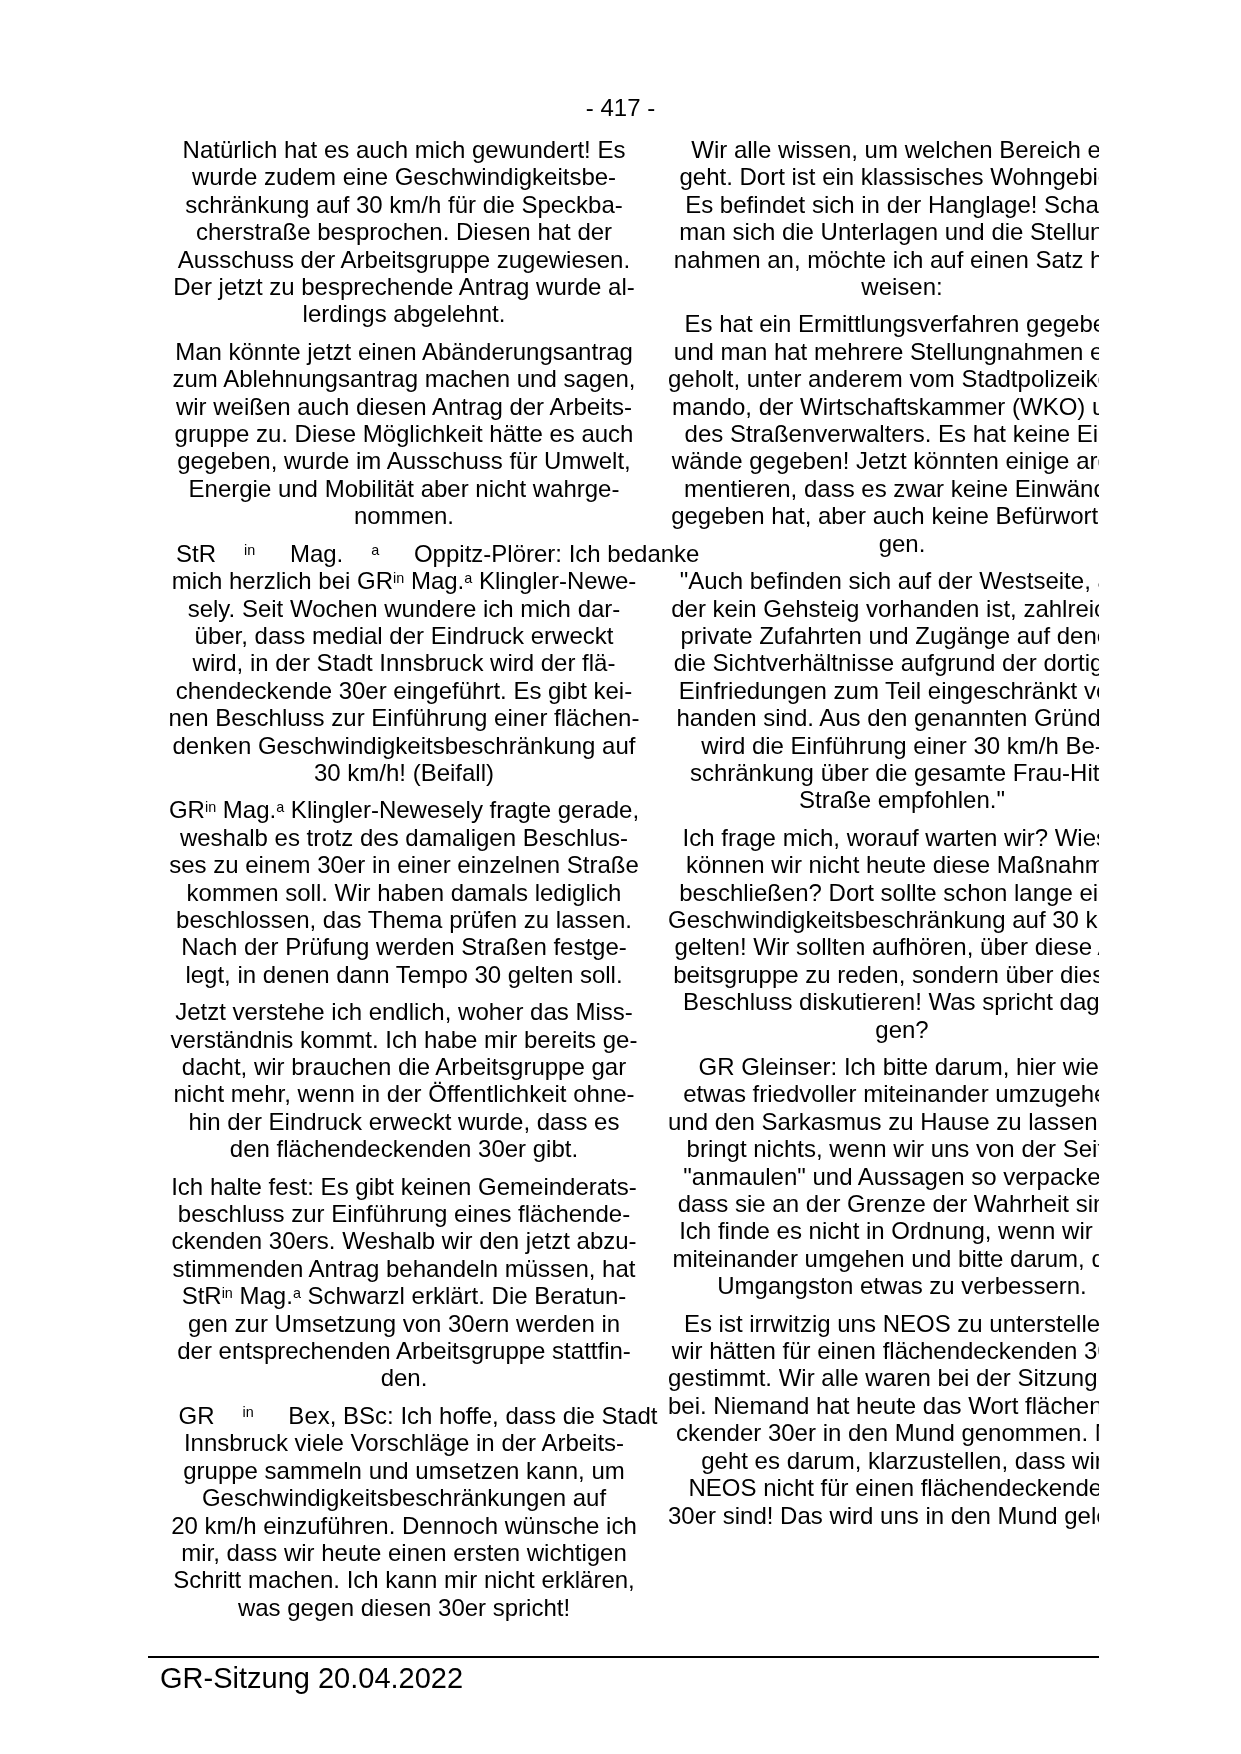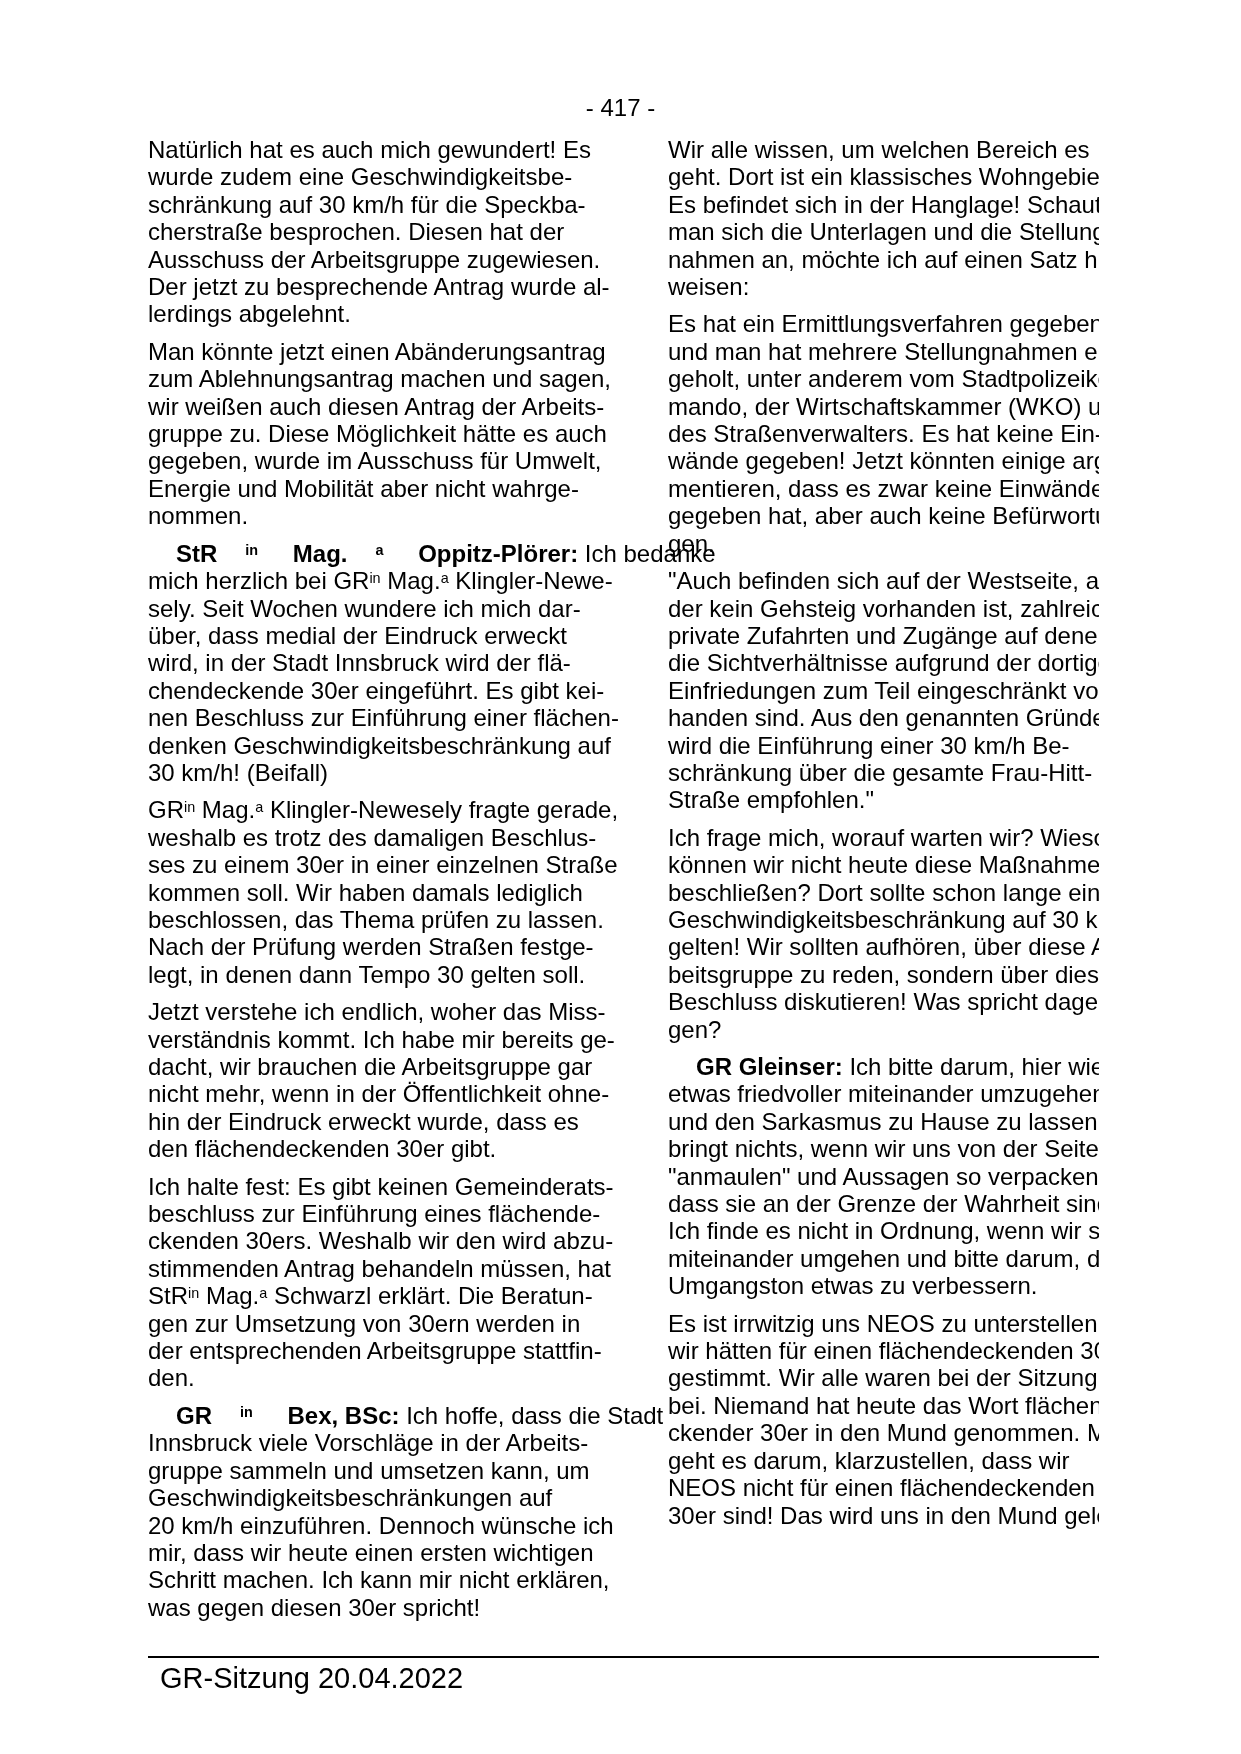--- a/index.html
+++ b/index.html
@@ -23,28 +23,29 @@
     width: 1241px;
     text-align: center;
     font-size: 24px;
     line-height: 27px;
   }
   .col {
     position: absolute;
     top: 136px;
     font-size: 24px;
     line-height: 27.4px;
+    text-align: center;
   }
   .col-left  { left: 148px; width: 512px; }
   .col-right { left: 668px; width: 468px; }
   .para {
     margin: 0 0 10px 0;
     white-space: pre;
   }
-  .para .bold { font-weight: bold; margin-left: 28px; }
+  .para .bold { font-weight: normal; margin-left: 28px; }
   .para sup {
     font-size: 0.6em;
     line-height: 0;
     vertical-align: baseline;
     position: relative;
     top: -0.45em;
   }
   .footer-rule {
     position: absolute;
     left: 148px;
@@ -99,21 +100,21 @@
 Nach der Prüfung werden Straßen festge-
 legt, in denen dann Tempo 30 gelten soll.</span></p>
       <p class="para"><span>Jetzt verstehe ich endlich, woher das Miss-
 verständnis kommt. Ich habe mir bereits ge-
 dacht, wir brauchen die Arbeitsgruppe gar
 nicht mehr, wenn in der Öffentlichkeit ohne-
 hin der Eindruck erweckt wurde, dass es
 den flächendeckenden 30er gibt.</span></p>
       <p class="para"><span>Ich halte fest: Es gibt keinen Gemeinderats-
 beschluss zur Einführung eines flächende-
-ckenden 30ers. Weshalb wir den wird abzu-
+ckenden 30ers. Weshalb wir den jetzt abzu-
 stimmenden Antrag behandeln müssen, hat
 StR</span><sup>in</sup><span> Mag.</span><sup>a</sup><span> Schwarzl erklärt. Die Beratun-
 gen zur Umsetzung von 30ern werden in
 der entsprechenden Arbeitsgruppe stattfin-
 den.</span></p>
       <p class="para"><span class="bold">GR</span><sup class="bold">in</sup><span class="bold"> Bex, BSc:</span><span> Ich hoffe, dass die Stadt
 Innsbruck viele Vorschläge in der Arbeits-
 gruppe sammeln und umsetzen kann, um
 Geschwindigkeitsbeschränkungen auf
 20 km/h einzuführen. Dennoch wünsche ich

